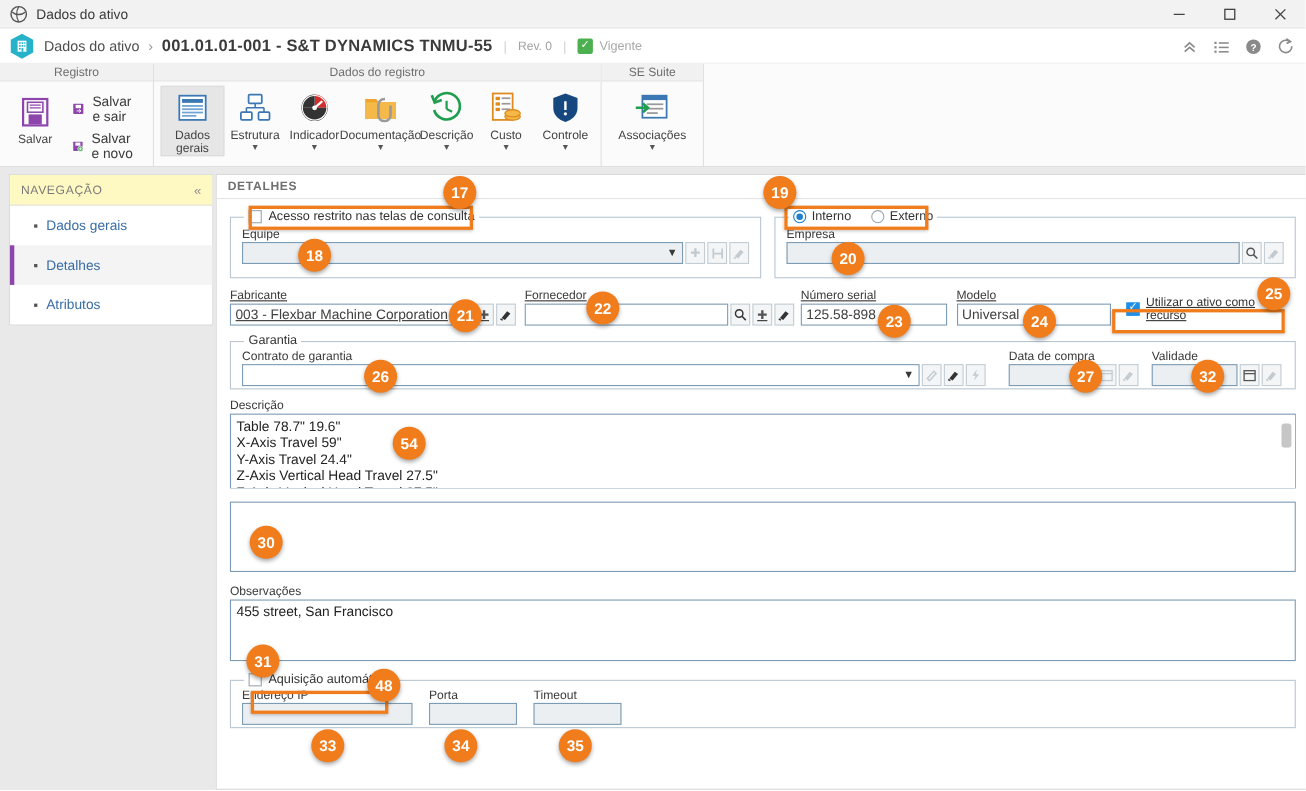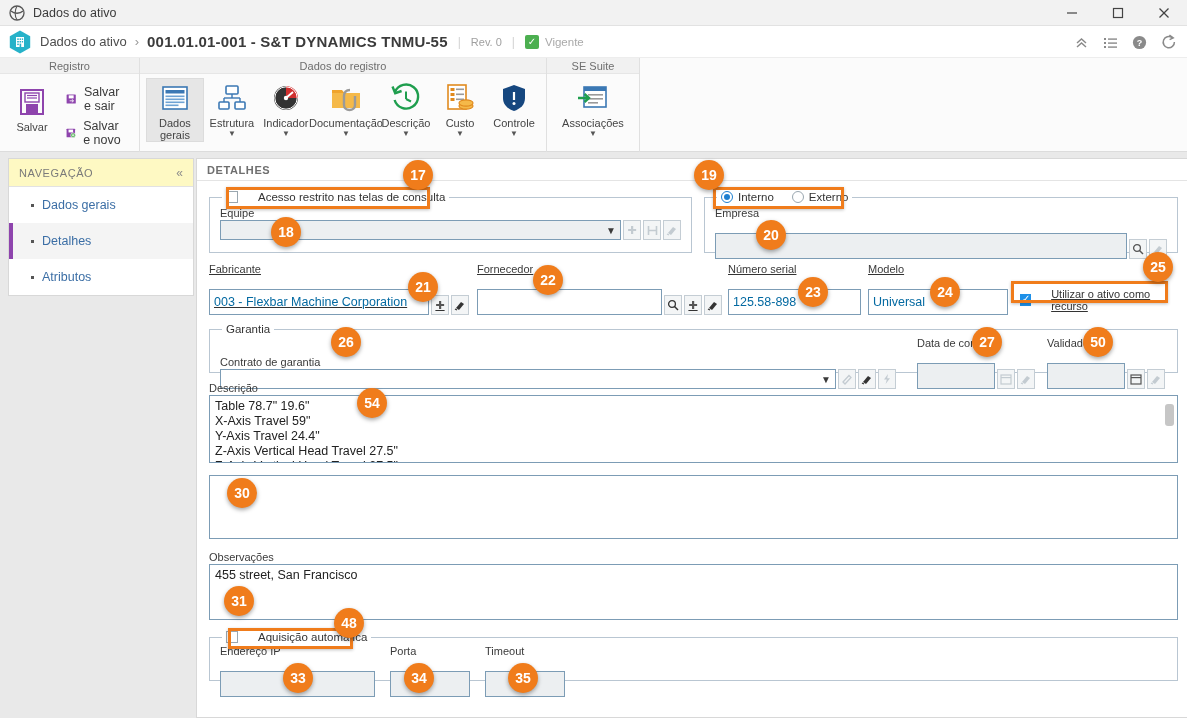--- a/index.html
+++ b/index.html
@@ -95,21 +95,21 @@
   }
   .formbody { padding:10px 12px 0 12px; position:relative; }
 
   
   fieldset.fs { border:1px solid #b9c6d2; margin:0; padding:4px 10px 10px 10px; }
   fieldset.fs > legend { font-size:11.5px; color:#333; padding:0 4px; margin-left:2px; }
   .lbl-sm { font-size:11px; color:#3a3a3a; display:block; margin-bottom:1px; }
 
   .inp {
     height:20px; border:1px solid #7c9cb5; background:#fff; font-size:12.5px;
-    padding:12px 4px; font-family:"Liberation Sans", sans-serif; color:#0369a1; outline:none;margin-top:13px;
+    padding:0 4px; font-family:"Liberation Sans", sans-serif; color:#404040; outline:none;
   }
   .inp.dis { background:#eceff1; }
   .sel-ctrl {
     height:20px; border:1px solid #7c9cb5; background:#eceff1;
     display:flex; align-items:center; justify-content:flex-end; padding-right:4px;
     font-size:10px; color:#3a3a3a;
   }
   .sq {
     width:18px; height:20px; border:1px solid #c4cdd4; background:#f3f5f6;
     display:inline-flex; align-items:center; justify-content:center; margin-left:2px;
@@ -117,21 +117,21 @@
   }
   .sq.off { color:#c3cbd1; }
   .row { display:flex; align-items:flex-end; gap:0; }
 
   textarea.ta {
     border:1px solid #7c9cb5; width:100%; resize:none; outline:none;
     font-family:"Liberation Sans", sans-serif; font-size:12.5px; color:#222;
     padding:3px 5px; line-height:15px; background:#fff;
   }
 
-  .ckrow { display:flex; align-items:center; gap:20px; }
+  .ckrow { display:flex; align-items:center; gap:6px; }
   .ckbox { width:12px;height:12px;border:1px solid #9aa7b0;background:#fff;display:inline-block; }
   .ckbox.on { background:#1e90e8; border-color:#1e90e8; position:relative; }
   .ckbox.on:after {
     content:"✓"; color:#fff; font-size:10px; position:absolute; left:1px; top:-2px; line-height:12px;
   }
   .rbtn-radio { width:12px;height:12px;border-radius:50%;border:1px solid #9aa7b0;background:#fff;display:inline-block;position:relative; }
   .rbtn-radio.on { border:1px solid #1e7fd0; }
   .rbtn-radio.on:after {
     content:""; position:absolute; left:2px; top:2px; width:6px;height:6px;border-radius:50%;background:#1e7fd0;
   }
@@ -651,21 +651,21 @@
     <div class="badge" style="left: 271px; top: 217px;">18</div>
     <div class="badge" style="left: 694px; top: 160px;">19</div>
     <div class="badge" style="left: 756px; top: 220px;">20</div>
     <div class="badge" style="left: 408px; top: 272px;">21</div>
     <div class="badge" style="left: 533px; top: 265px;">22</div>
     <div class="badge" style="left: 798px; top: 277px;">23</div>
     <div class="badge" style="left: 930px; top: 277px;">24</div>
     <div class="badge" style="left: 1143px; top: 252px;">25</div>
     <div class="badge" style="left: 331px; top: 327px;">26</div>
     <div class="badge" style="left: 972px; top: 327px;">27</div>
-    <div class="badge" style="left: 1083px; top: 327px;">50</div>
+    <div class="badge" style="left: 1083px; top: 327px;">32</div>
     <div class="badge" style="left: 357px; top: 388px;">54</div>
     <div class="badge" style="left: 227px; top: 478px;">30</div>
     <div class="badge" style="left: 224px; top: 586px;">31</div>
     <div class="badge" style="left: 334px; top: 608px;">48</div>
     <div class="badge" style="left: 283px; top: 663px;">33</div>
     <div class="badge" style="left: 404px; top: 663px;">34</div>
     <div class="badge" style="left: 508px; top: 663px;">35</div>
   </div>
 
 </body></html>

